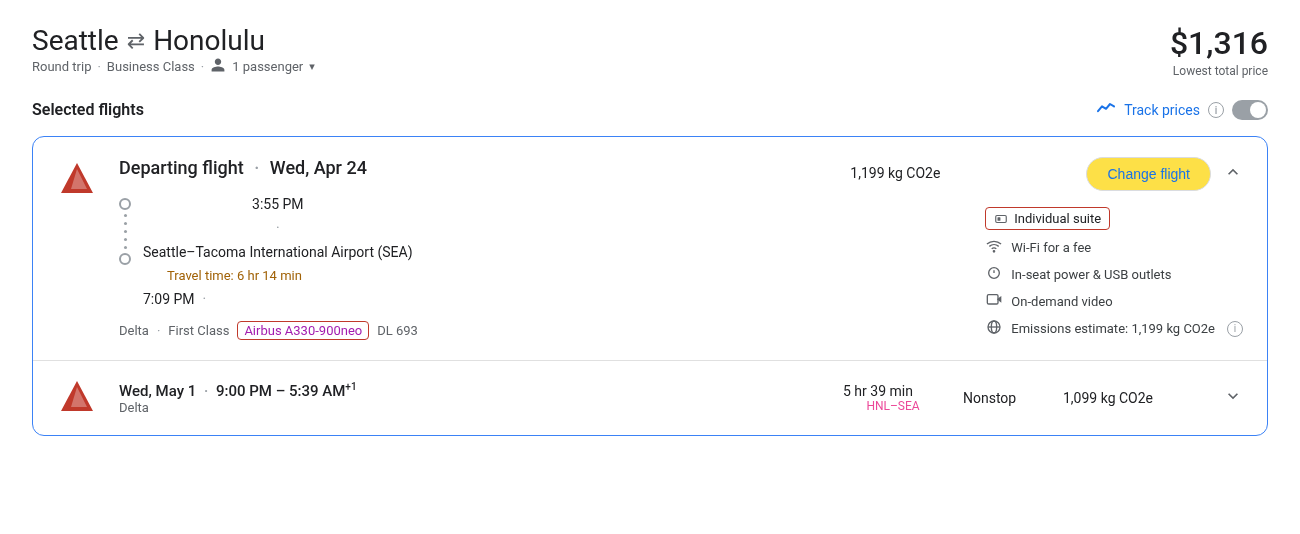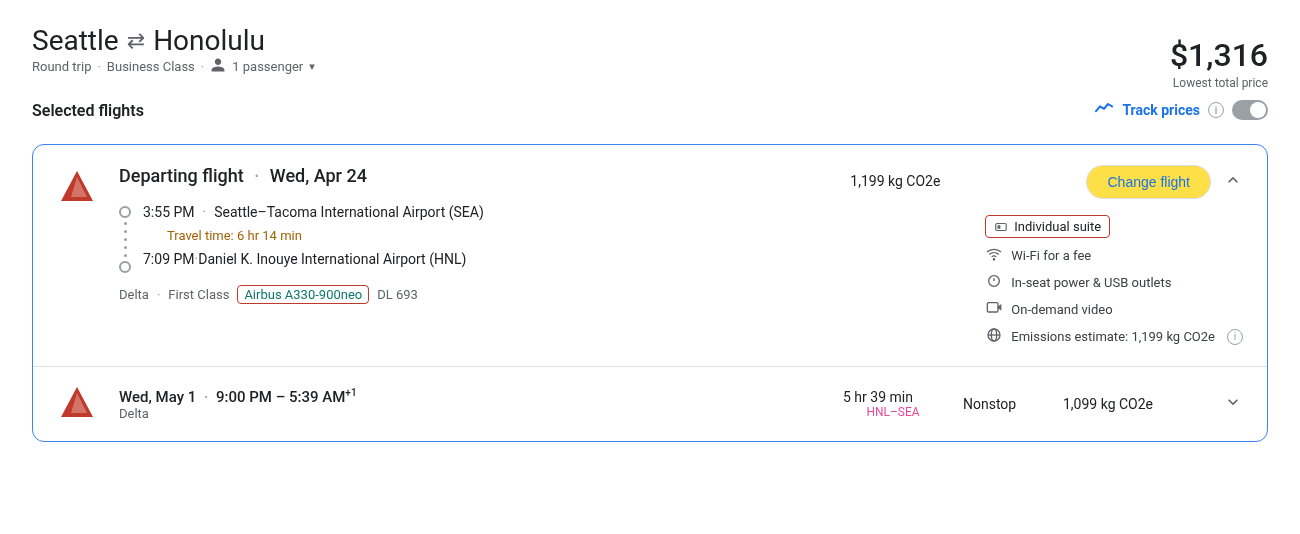--- a/index.html
+++ b/index.html
@@ -34,21 +34,20 @@
     }
 
     .price-section {
       text-align: right;
     }
 
     .total-price {
       font-size: 32px;
       font-weight: 500;
       color: #202124;
-      margin-top: 12px;
     }
 
     .lowest-price-label {
       font-size: 12px;
       color: #5f6368;
       margin-top: 2px;
     }
 
     .sub-header {
       font-size: 13px;
@@ -63,22 +62,22 @@
 
     .chevron-down {
       font-size: 11px;
       color: #5f6368;
       cursor: pointer;
     }
 
     .section-header {
       display: flex;
       justify-content: space-between;
-      align-items: center;
-      margin-bottom: 24px;
+      align-items: flex-start;
+      margin-bottom: 16px;
     }
 
     .selected-flights-label {
       font-size: 16px;
       font-weight: 600;
       color: #202124;
     }
 
     .track-prices-container {
       display: flex;
@@ -205,21 +204,21 @@
       display: flex;
       align-items: center;
       gap: 8px;
     }
 
     .aircraft-badge {
       display: inline-block;
       border: 1.5px solid #c0392b;
       border-radius: 4px;
       padding: 1px 6px;
-      color: #0f766e;
+      color: #a21caf;
       font-size: 13px;
     }
 
     .co2-section {
       display: flex;
       align-items: center;
       justify-content: center;
       min-width: 140px;
       font-size: 14px;
       color: #202124;
@@ -377,21 +376,21 @@
 </div>
 
 <div class="section-header">
   <div class="selected-flights-label">Selected flights</div>
   <div class="track-prices-container">
     <span style="color:#1a73e8; font-size:16px;">
       <svg width="20" height="16" viewBox="0 0 24 20" fill="none" stroke="#1a73e8" stroke-width="2.5" stroke-linecap="round" stroke-linejoin="round">
         <polyline points="2,14 7,8 12,11 17,5 22,8"></polyline>
       </svg>
     </span>
-    <span style="color:#1a73e8; font-weight:700;">Track prices</span>
+    <span style="color:#1a73e8; font-weight:400;">Track prices</span>
     <span class="info-circle">i</span>
     <div class="toggle-switch"></div>
   </div>
 </div>
 
 <div class="flight-card">
 
   <div class="flight-card-section">
     <div class="flight-main-row">
 
@@ -413,30 +412,29 @@
           <div style="display:flex; flex-direction:column; align-items:center; padding-top:4px; gap:3px;">
             <div class="radio-dot"></div>
             <div class="v-dot"></div>
             <div class="v-dot"></div>
             <div class="v-dot"></div>
             <div class="v-dot"></div>
             <div class="v-dot"></div>
             <div class="radio-dot"></div>
           </div>
           <div style="display:flex; flex-direction:column; gap:2px;">
-            <div style="display:flex; align-items:center; gap:8px; padding: 2px 0;">
+            <div style="display:flex; align-items:center; gap:8px; padding: 2px 0; flex-direction: column;">
               <span class="time-text">3:55 PM</span>
               <span style="color:#9aa0a6;">·</span>
               <span class="airport-text">Seattle–Tacoma International Airport (SEA)</span>
             </div>
             <div class="travel-time-text">Travel time: 6 hr 14 min</div>
-            <div style="display:flex; align-items:center; gap:0; padding: 2px 0;">
+            <div style="display:flex; align-items:center; gap:8px; padding: 2px 0;">
               <span class="time-text">7:09 PM</span>
               <span style="color:#9aa0a6;">·</span>
-              <span class="airport-text">Daniel K. Inouye International Airport (HNL)</span>
             </div>
           </div>
         </div>
 
         <div class="aircraft-row">
           <span>Delta</span>
           <span style="color:#9aa0a6;">·</span>
           <span>First Class</span>
           <span class="aircraft-badge">Airbus A330-900neo</span>
           <span>DL 693</span>

